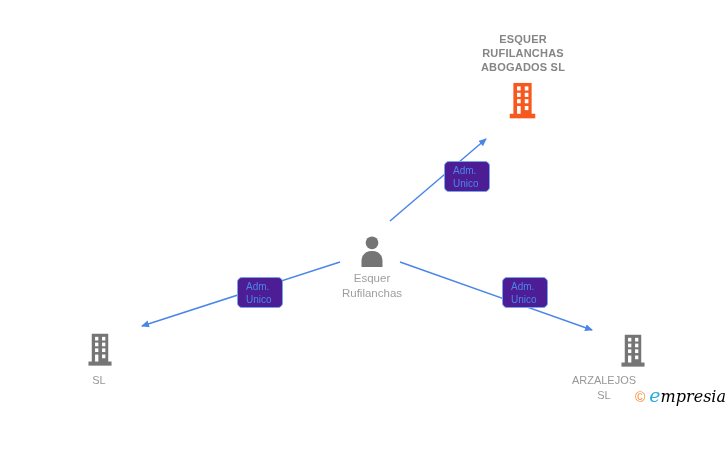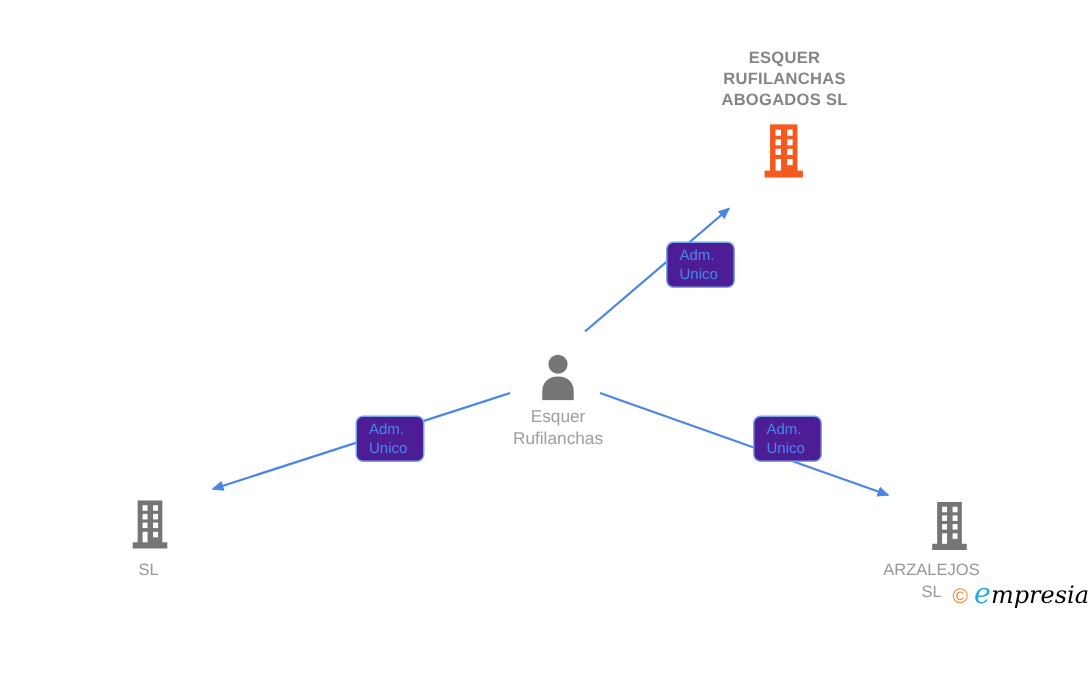--- a/index.html
+++ b/index.html
@@ -24,21 +24,21 @@
   }
   .label-person {
     left:310px; top:271px; width:124px;
     font-size:11.5px; line-height:15px; color:#9e9e9e;
   }
   .label-company-left {
     left:39px; top:372px; width:120px;
     font-size:11px; line-height:16px; color:#989898;
   }
   .label-company-right {
-    left:561px; top:373px; width:120px;
+    left:544px; top:373px; width:120px;
     font-size:11px; line-height:15px; color:#989898;
   }
 
   .edge-label {
     position:absolute; z-index:3; width:46px; height:31px;
     background:#4c1d95; border:1.5px solid #76a5e8; border-radius:5px;
     color:#4a86e8; font-size:10px; line-height:13px;
     display:flex; flex-direction:column; justify-content:center;
     padding-left:8px; box-sizing:border-box;margin-left:25px;
   }

